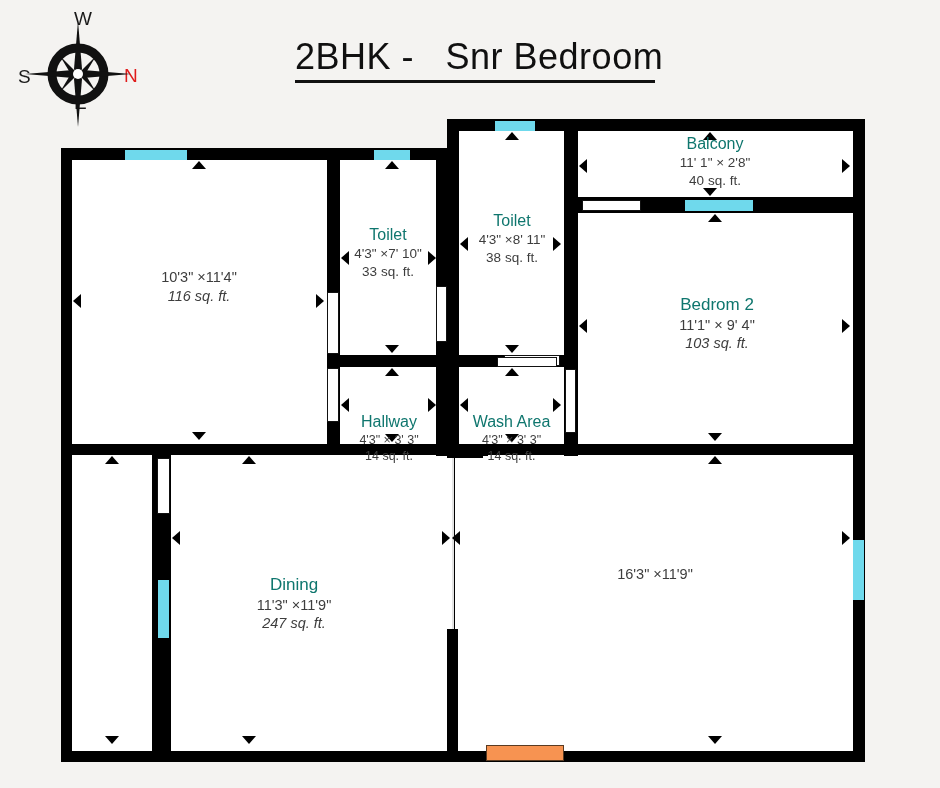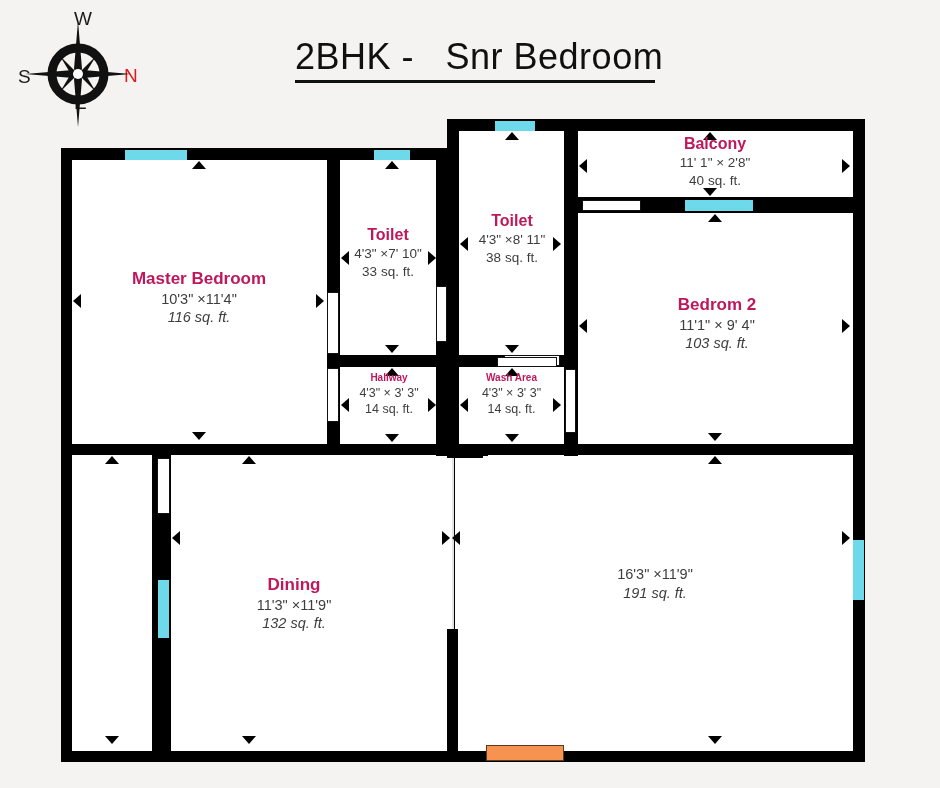--- a/index.html
+++ b/index.html
@@ -82,38 +82,38 @@
   
   .room-label {
     position: absolute;
     text-align: center;
     color: #3a3a3a;
     line-height: 1.28;
     pointer-events: none;
   }
   .room-label .rl-name {
     display: block;
-    font-weight: bold;
-    color: #be185d;
+    font-weight: normal;
+    color: #0f766e;
   }
   .room-label .rl-dim,
   .room-label .rl-area {
     display: block;
     color: #3d3d3d;
   }
 
   .sz-lg .rl-name { font-size: 17px; }
   .sz-lg .rl-dim  { font-size: 14.5px; }
   .sz-lg .rl-area { font-size: 14.5px; font-style: italic; }
 
   .sz-md .rl-name { font-size: 16px; }
   .sz-md .rl-dim  { font-size: 13.5px; }
   .sz-md .rl-area { font-size: 13.5px; }
 
-  .sz-sm .rl-name { font-size: 10px; }
+  .sz-sm .rl-name { font-size: 16px; margin-top: 40px; }
   .sz-sm .rl-dim  { font-size: 12.5px; }
   .sz-sm .rl-area { font-size: 12.5px; }
 
   
   .arrow {
     position: absolute;
     width: 0; height: 0;
   }
   .arrow-up    { border-left: 7px solid transparent; border-right: 7px solid transparent; border-bottom: 8px solid #000; }
   .arrow-down  { border-left: 7px solid transparent; border-right: 7px solid transparent; border-top: 8px solid #000; }
@@ -241,21 +241,20 @@
 
   <div class="arrow arrow-up" style="left:708px; top:456px;"></div>
   <div class="arrow arrow-down" style="left:708px; top:736px;"></div>
   <div class="arrow arrow-left" style="left:452px; top:531px;"></div>
   <div class="arrow arrow-right" style="left:842px; top:531px;"></div>
 
   <div class="arrow arrow-up" style="left:105px; top:456px;"></div>
   <div class="arrow arrow-down" style="left:105px; top:736px;"></div>
 
   <div class="room-label sz-lg" style="left:80px; top:268px; width:238px;">
-    <span class="rl-name">Master Bedroom</span>
     <span class="rl-dim">10'3" ×11'4"</span>
     <span class="rl-area">116 sq. ft.</span>
   </div>
 
   <div class="room-label sz-md" style="left:336px; top:225px; width:104px;">
     <span class="rl-name">Toilet</span>
     <span class="rl-dim">4'3" ×7' 10"</span>
     <span class="rl-area">33 sq. ft.</span>
   </div>
 
@@ -286,21 +285,20 @@
   <div class="room-label sz-sm" style="left:454px; top:372px; width:115px;">
     <span class="rl-name">Wash Area</span>
     <span class="rl-dim">4'3" × 3' 3"</span>
     <span class="rl-area">14 sq. ft.</span>
   </div>
 
 
   <div class="room-label sz-lg" style="left:189px; top:574px; width:210px;">
     <span class="rl-name">Dining</span>
     <span class="rl-dim">11'3" ×11'9"</span>
-    <span class="rl-area">132 sq. ft.</span>
+    <span class="rl-area">247 sq. ft.</span>
   </div>
 
   <div class="room-label sz-lg" style="left:530px; top:565px; width:250px;">
     <span class="rl-dim">16'3" ×11'9"</span>
-    <span class="rl-area">191 sq. ft.</span>
   </div>
 
 </div>
 
 </body></html>

